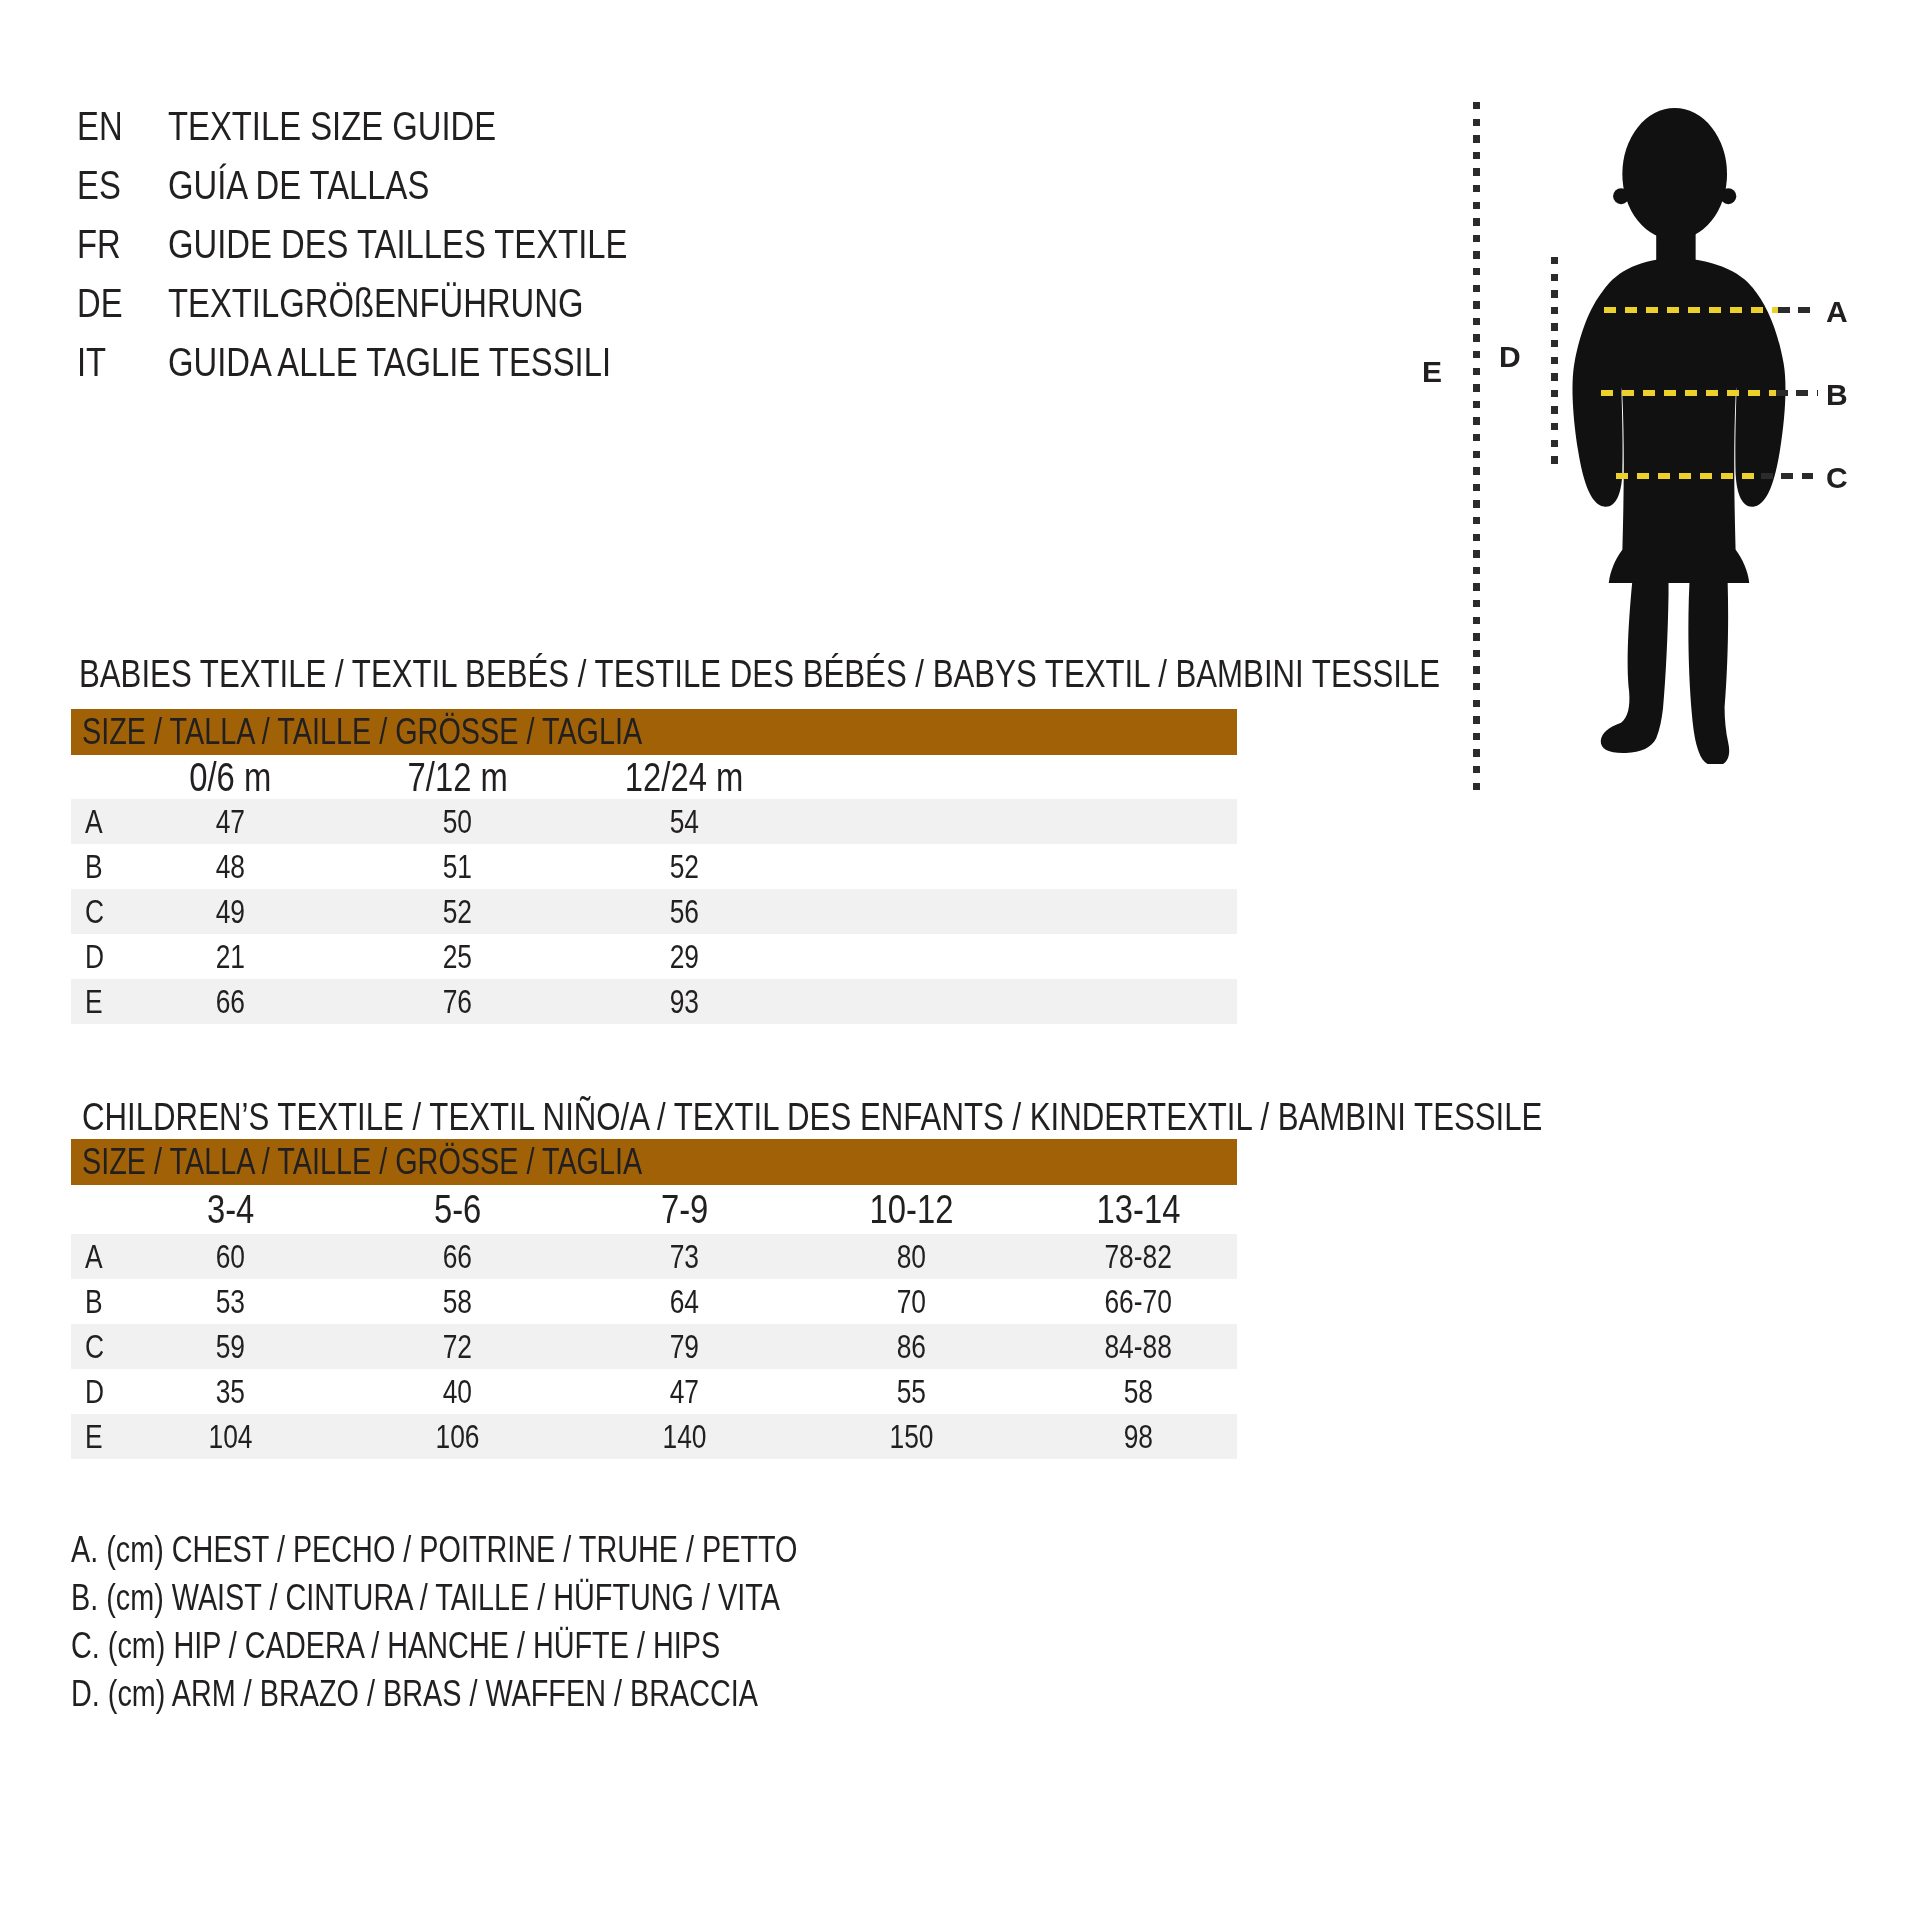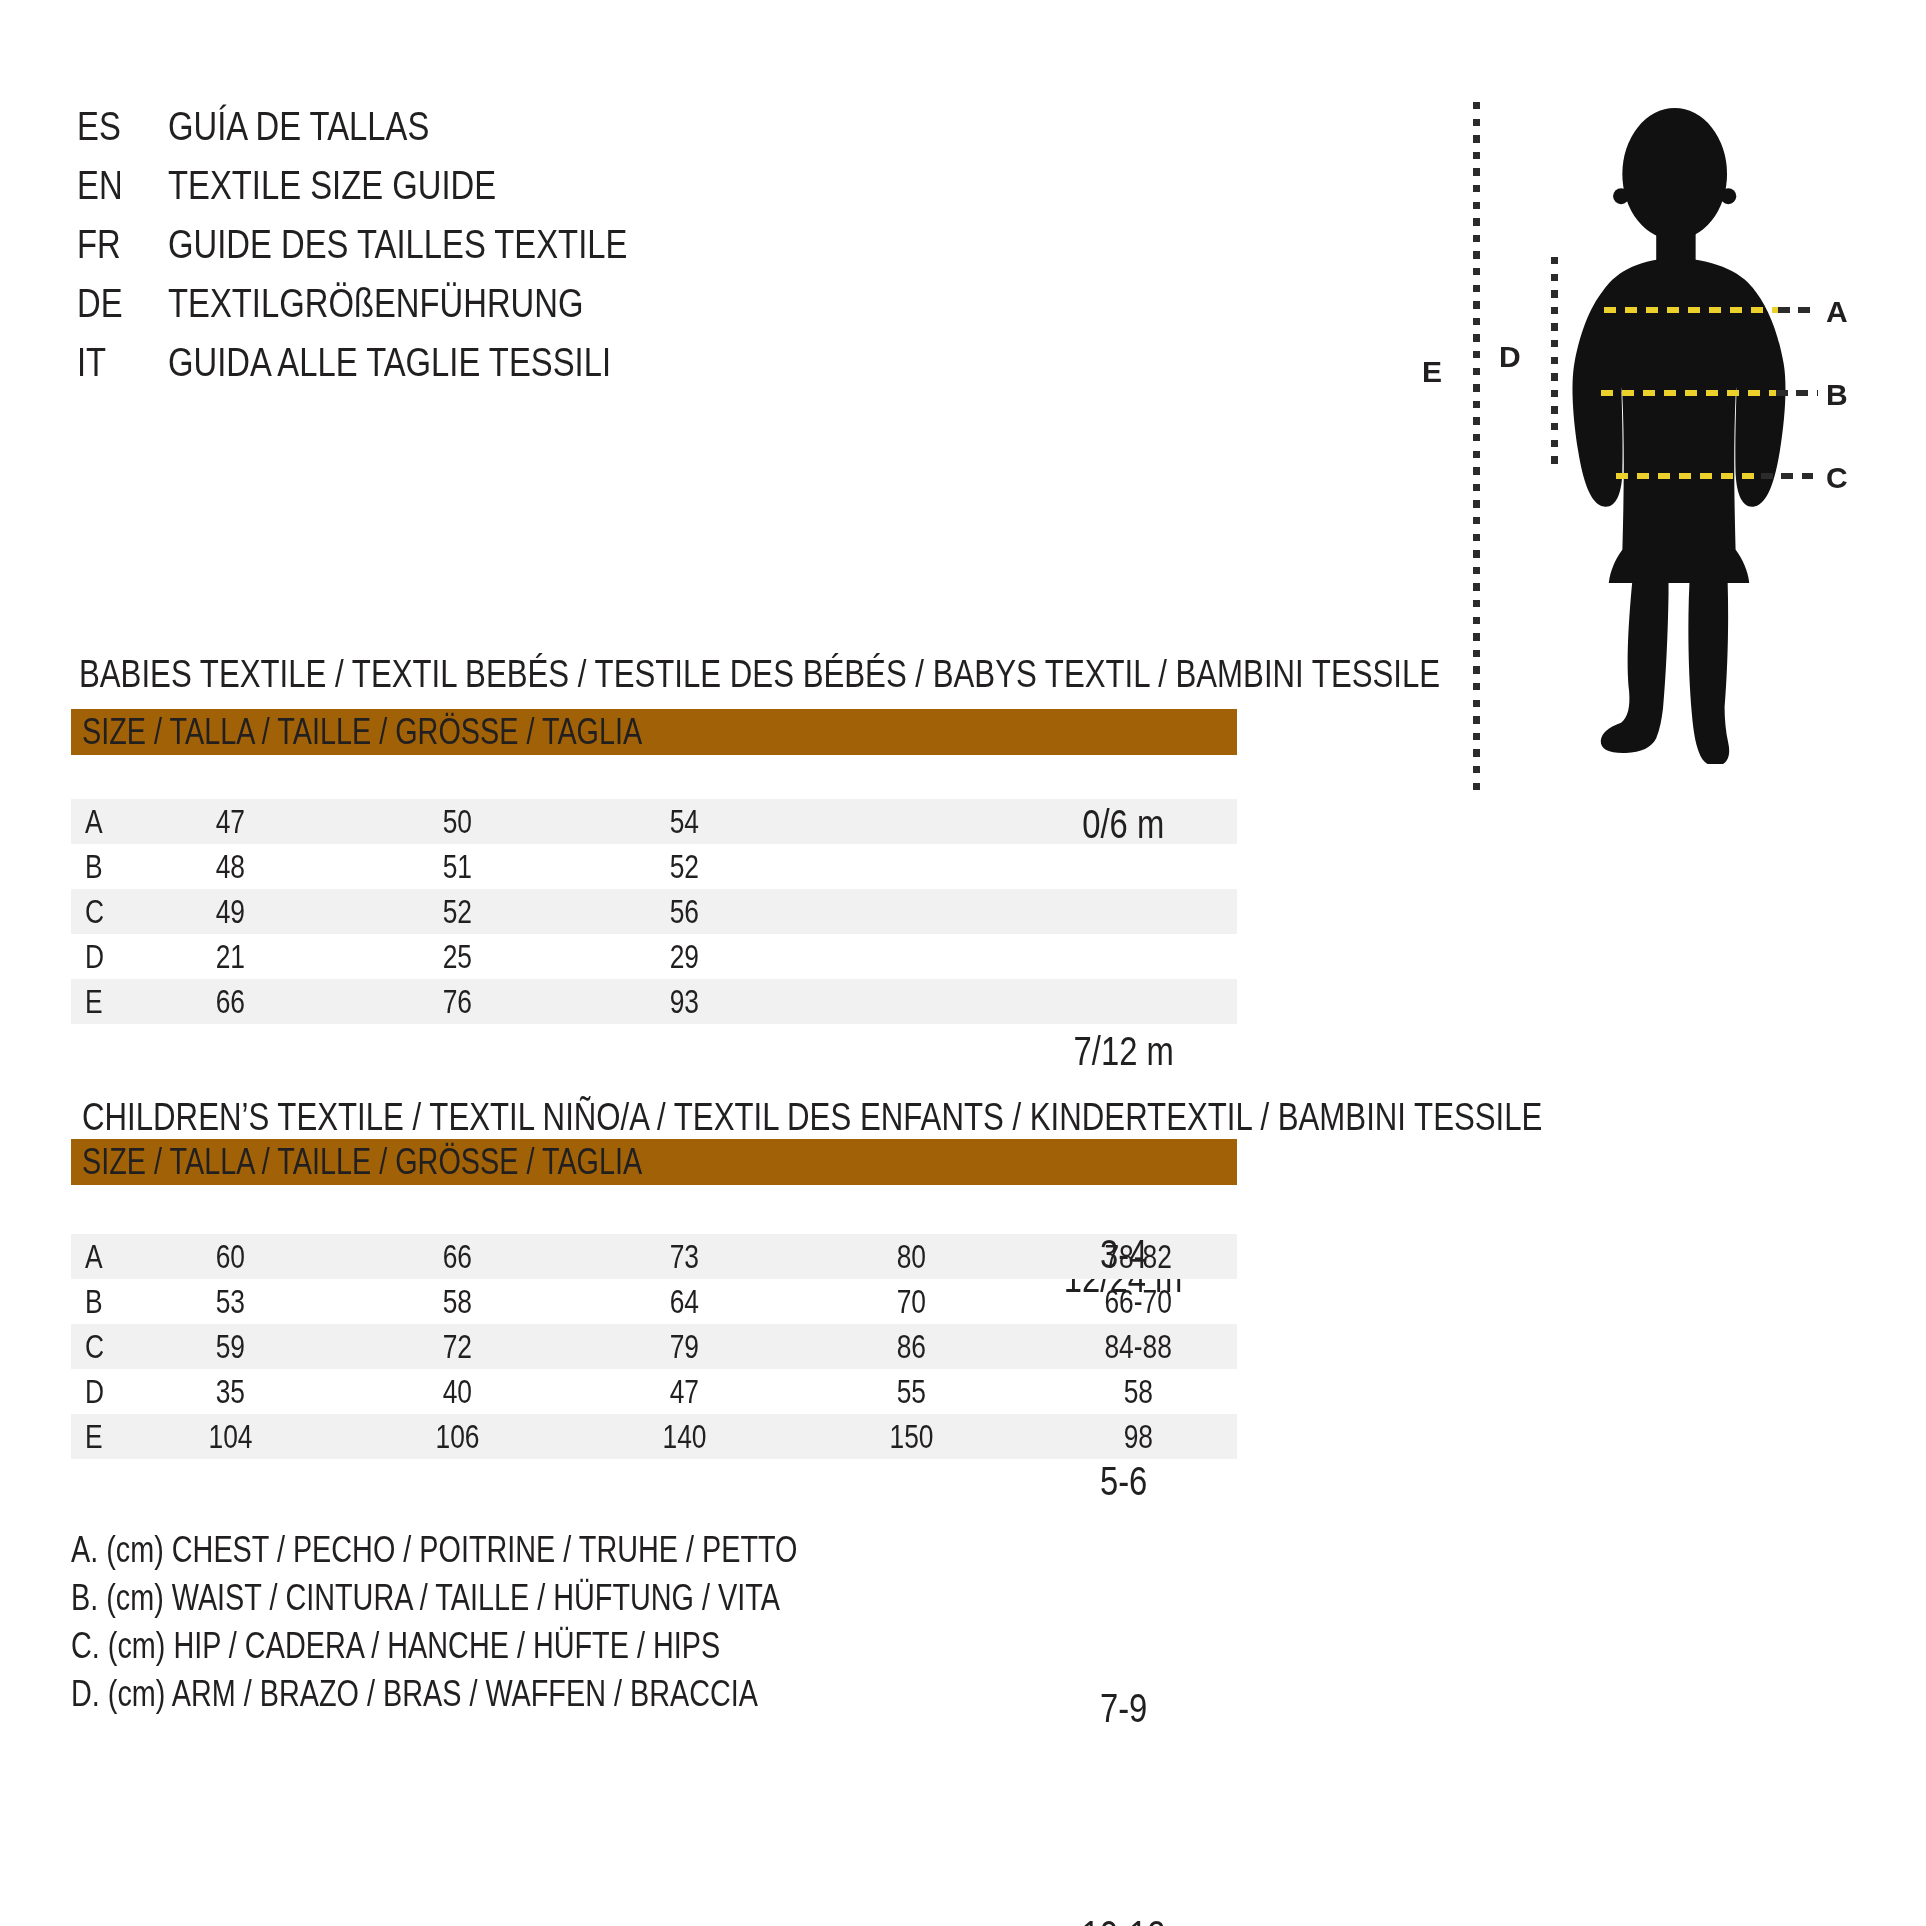--- a/index.html
+++ b/index.html
@@ -24,21 +24,21 @@
   .sec-head{position:absolute;left:71px;font-size:39px;line-height:39px;}
   .sec-head.babies{top:646px;}
   .sec-head.children{top:1086px;}
 
   
   .size-table{position:absolute;left:71px;width:1166px;}
   .size-table.babies{top:709px;}
   .size-table.children{top:1139px;}
   .size-bar{height:46px;background:#a16207;display:flex;align-items:center;
             padding-left:11px;box-sizing:border-box;font-size:36px;}
-  .colhead{height:44px;display:flex;align-items:flex-end;font-size:41px;flex-direction:column;}
+  .colhead{height:44px;display:flex;align-items:center;font-size:41px;}
   .size-table.children .colhead{height:49px;}
   .trow{height:45px;display:flex;align-items:center;font-size:33px;}
   .trow.stripe{background:#f1f1f2;}
   .rlabel{flex:0 0 46px;width:46px;padding-left:13.6px;box-sizing:border-box;}
   .tcol{flex:0 0 227px;width:227px;text-align:center;}
 
   
   .legend{position:absolute;left:71px;top:1526px;}
   .legend-line{height:48px;display:flex;align-items:center;font-size:36px;}
 
@@ -64,26 +64,26 @@
   .mlabel.d{left:1499px;top:340px;}
   .mlabel.e{left:1422px;top:355px;}
 </style>
 </head>
 <body>
 
 <main>
 
   <section class="lang-block">
     <div class="lang-row">
+      <span class="lang-code"><span class="cond">EN</span></span>
+      <span class="cond">TEXTILE SIZE GUIDE</span>
+    </div>
+    <div class="lang-row">
       <span class="lang-code"><span class="cond">ES</span></span>
       <span class="cond">GUÍA DE TALLAS</span>
-    </div>
-    <div class="lang-row">
-      <span class="lang-code"><span class="cond">EN</span></span>
-      <span class="cond">TEXTILE SIZE GUIDE</span>
     </div>
     <div class="lang-row">
       <span class="lang-code"><span class="cond">FR</span></span>
       <span class="cond">GUIDE DES TAILLES TEXTILE</span>
     </div>
     <div class="lang-row">
       <span class="lang-code"><span class="cond">DE</span></span>
       <span class="cond">TEXTILGRÖßENFÜHRUNG</span>
     </div>
     <div class="lang-row">

